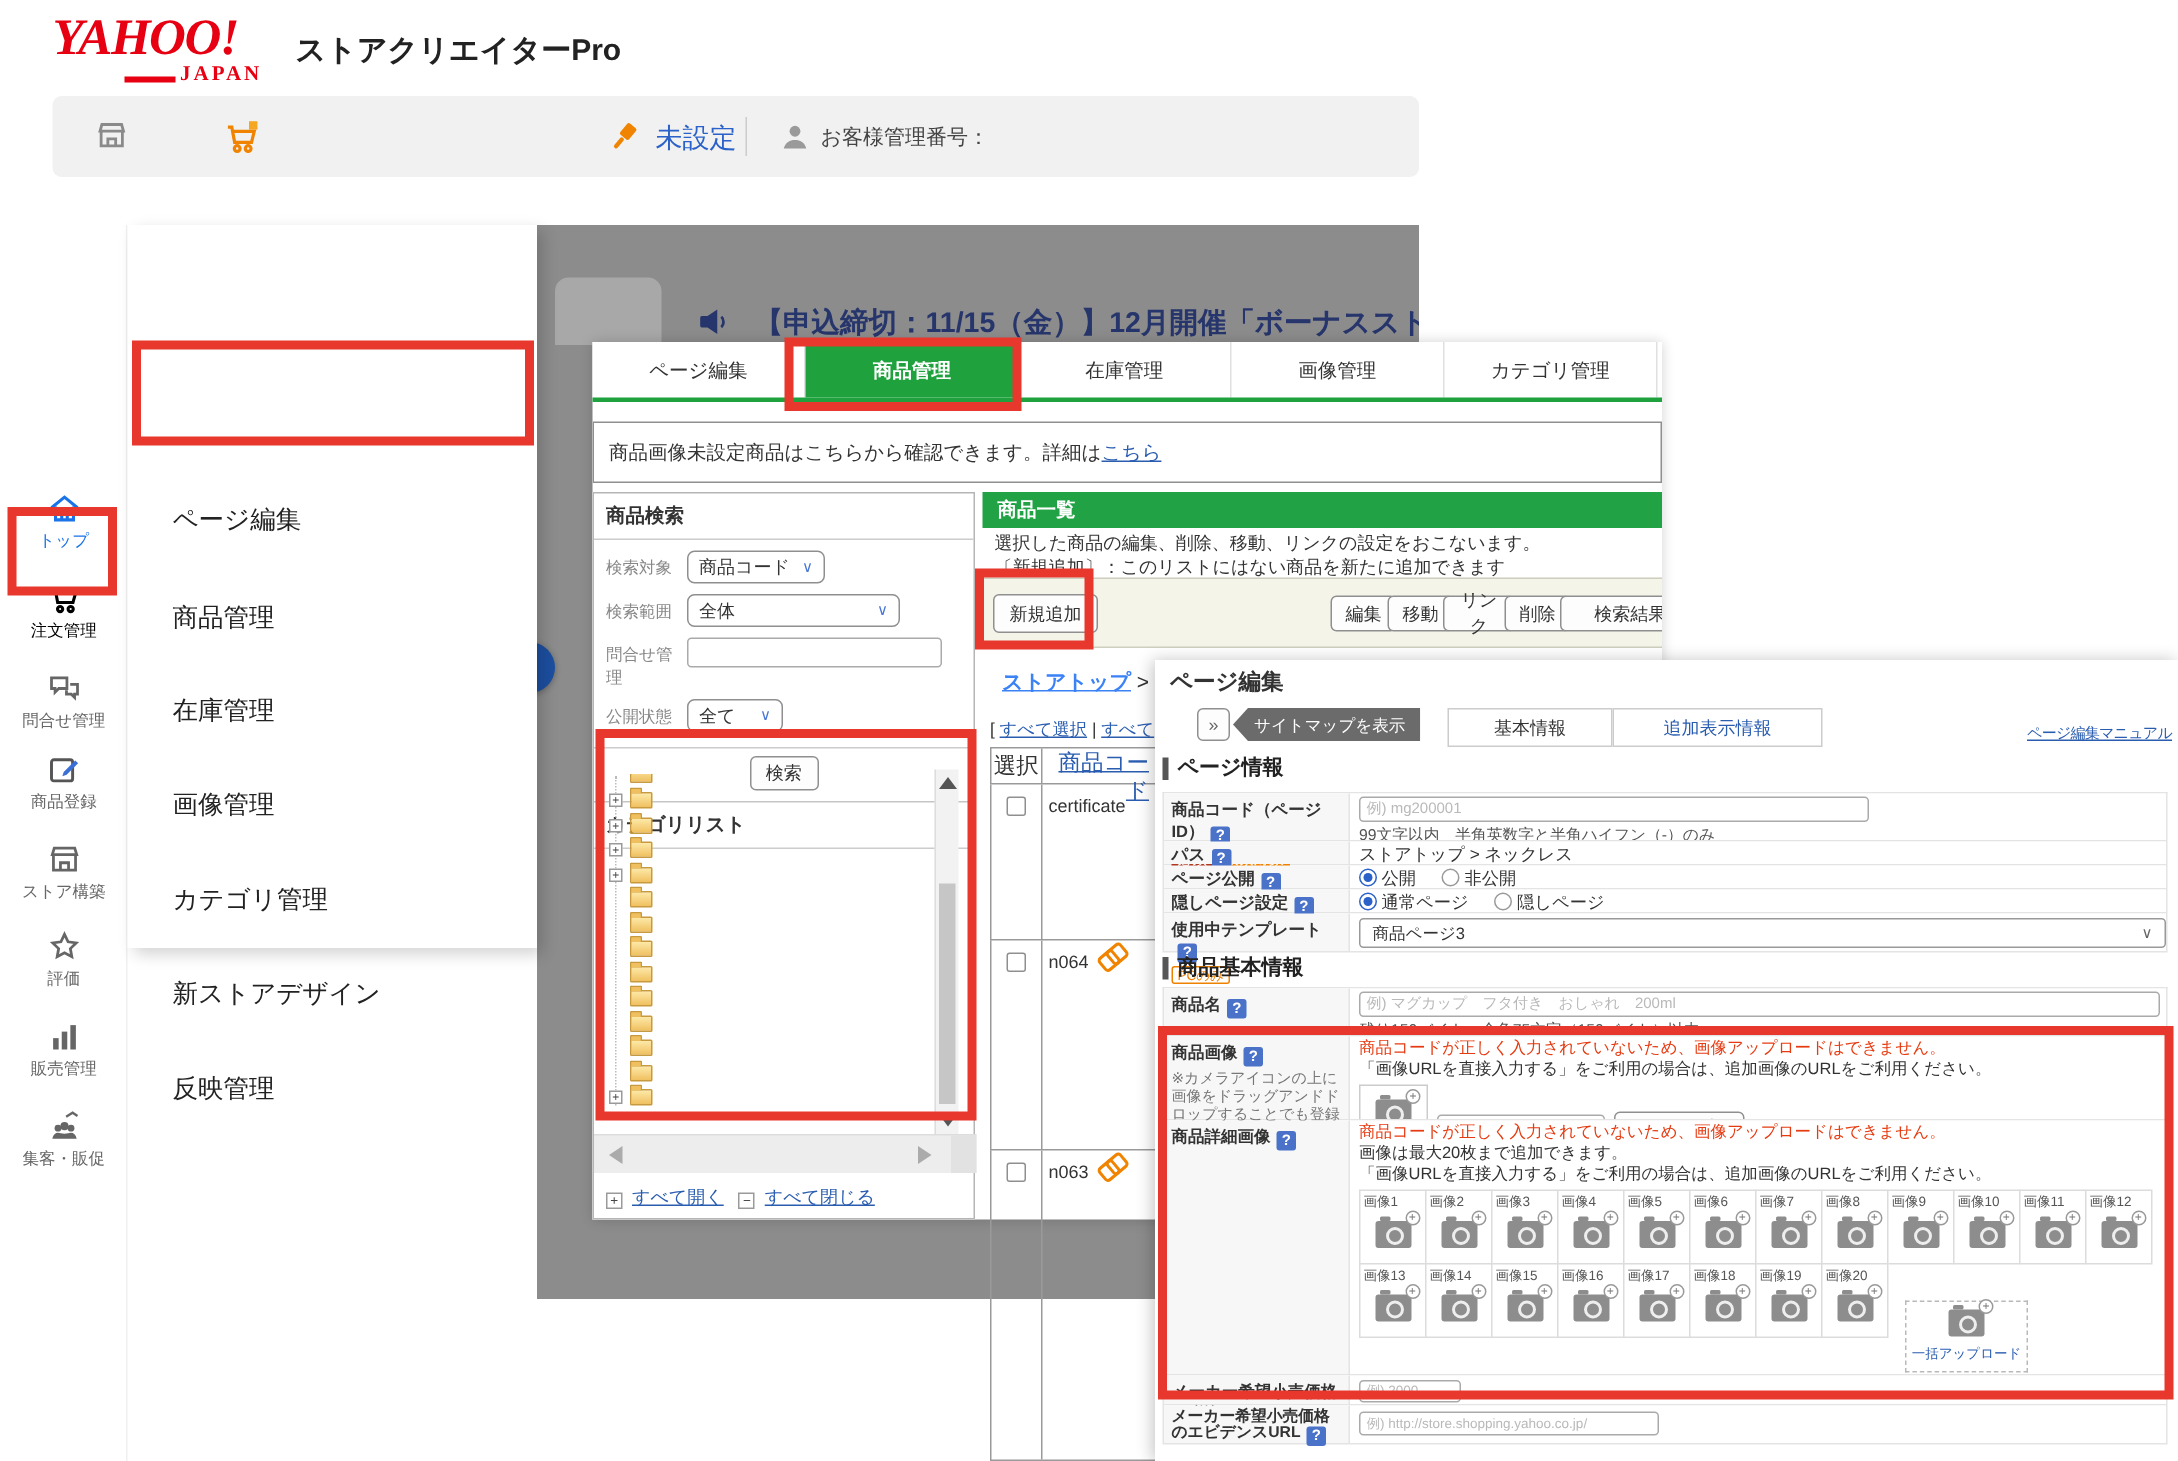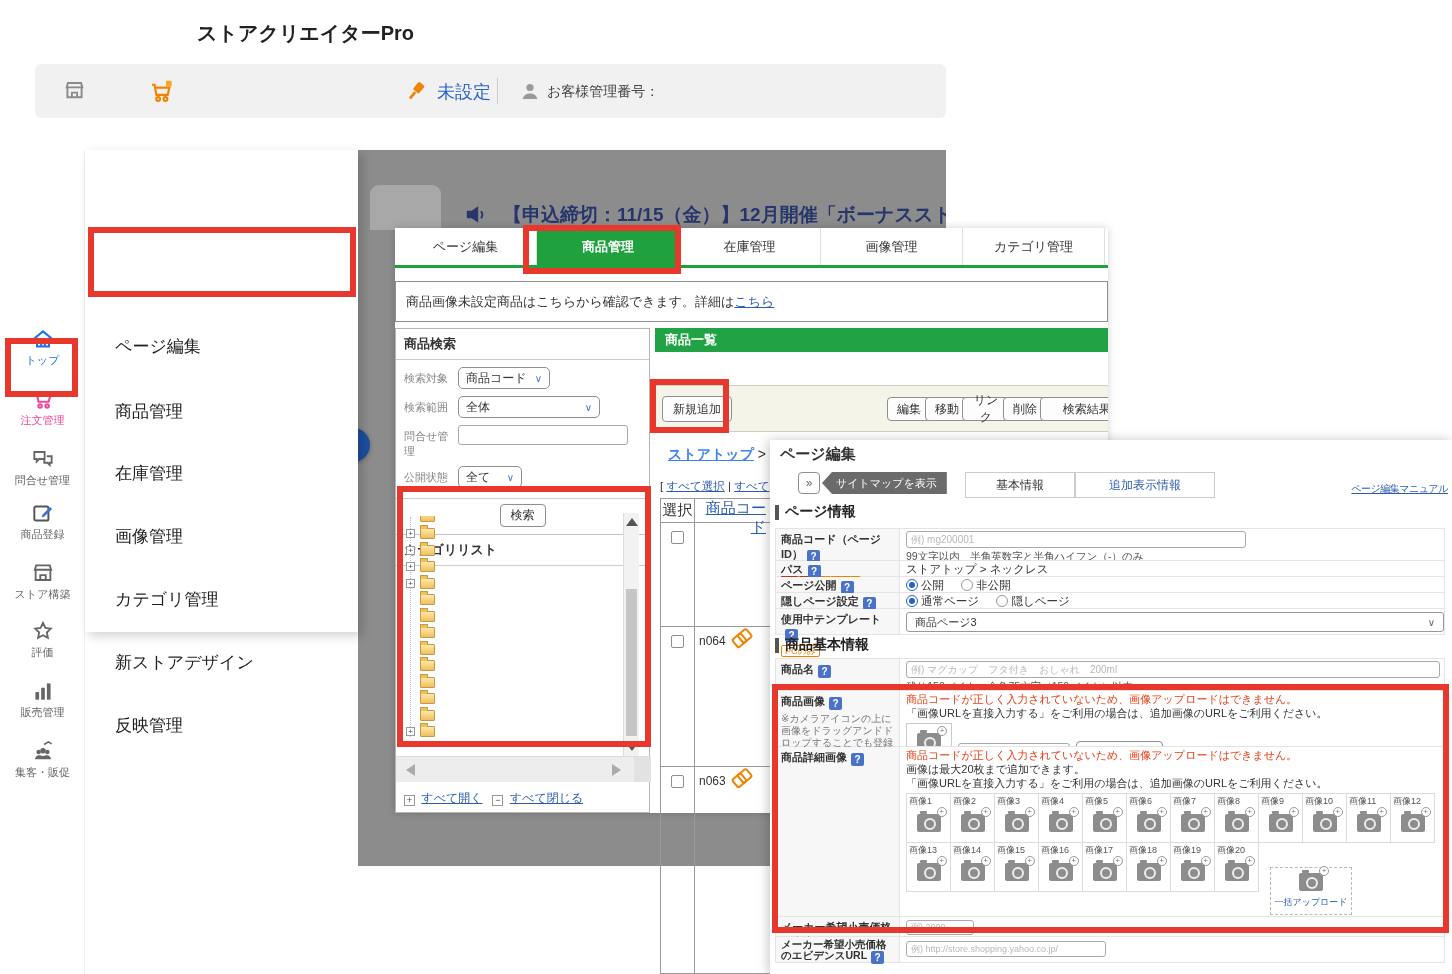--- a/index.html
+++ b/index.html
@@ -19,21 +19,21 @@
   #tb-div{position:absolute;left:462px;top:14px;width:1px;height:26px;background:#ccc}
   #tb-cust{position:absolute;left:512px;top:19px;font-size:14px;color:#444}
 
   
   #sidebar{position:absolute;left:0;top:150px;width:85px;height:824px;background:#fff;border-right:1px solid #f0f0f0}
   .sbitem{position:absolute;left:0;width:85px;text-align:center;color:#666}
   .sbitem .lbl{display:block;font-size:11px;margin-top:1px}
   .sbitem svg{display:block;margin:0 auto}
   .sbitem.active{color:#1a73e8}
   .sbitem.active .pill{position:absolute;left:8px;right:9px;top:-8px;bottom:-6px;background:#e8f1fd;border-radius:10px;z-index:-1}
-  .sbitem.disabled{color:#ec4899}
+  .sbitem.disabled{color:#000000}
 
   
   #menupanel{position:absolute;left:85px;top:150px;width:273px;height:482px;background:#fff;box-shadow:4px 4px 10px rgba(0,0,0,.18)}
   .mitem{position:absolute;left:30px;font-size:17px;color:#222;line-height:24px}
 
   
   #backwin{position:absolute;left:358px;top:150px;width:588px;height:716px;background:#8c8c8c;overflow:hidden}
   #backtab{position:absolute;left:12px;top:35px;width:71px;height:45px;background:#a8a8a8;border-radius:9px 9px 0 0}
   #ann{position:absolute;left:145px;top:52px;white-space:nowrap;font-size:19px;font-weight:bold;color:#26356b}
   #megaphone{position:absolute;left:105px;top:52px}
@@ -150,20 +150,27 @@
   .bulktxt{font-size:9px;color:#2a5db0;margin-top:2px}
 
   
   .redbox{position:absolute;border:6px solid #e8372c;z-index:60;pointer-events:none}
 </style>
 </head>
 <body>
 
 <div id="app">
 
+  <div id="logo">
+    <div class="big">YAHOO!</div>
+    <div class="sub">
+      <span class="bar"></span>
+      <span class="jp">JAPAN</span>
+    </div>
+  </div>
   <div id="apptitle">ストアクリエイターPro</div>
 
   <div id="topbar">
     <svg class="ic" style="left:27px" width="25" height="25" viewBox="0 0 24 24" fill="none" stroke="#8a8a8a" stroke-width="1.8">
         <path d="M4.5 9h15l-1.2-4.2H5.7z"></path>
         <path d="M5.2 9v9.5h13.6V9"></path>
         <path d="M9.5 18.5v-4.5h5v4.5"></path>
       </svg>
     <svg class="ic" style="left:113px" width="27" height="27" viewBox="0 0 24 24" fill="none" stroke="#f08300" stroke-width="1.9">
         <rect x="16" y="2.5" width="5" height="5" fill="#f5a623" stroke="none"></rect>
@@ -388,20 +395,24 @@
       <div id="catlinks">
         <span class="pmbox">+</span>
         <span class="bluelink">すべて開く</span>
         &nbsp;
         <span class="pmbox">−</span>
         <span class="bluelink">すべて閉じる</span>
       </div>
     </div>
 
     <div id="plhead">商品一覧</div>
+    <div id="pldesc">
+      <div>選択した商品の編集、削除、移動、リンクの設定をおこないます。</div>
+      <div>〔新規追加〕：このリストにはない商品を新たに追加できます</div>
+    </div>
     <div id="pltoolbar">
       <button class="btn" id="addbtn">新規追加</button>
       <div>
           <button class="btn abtn" style="left: 232px; width: 44px;">編集</button>
           <button class="btn abtn" style="left: 270px; width: 44px;">移動</button>
           <button class="btn abtn" style="left: 307px; width: 48px;">リンク</button>
           <button class="btn abtn" style="left: 348px; width: 44px;">削除</button>
           <button class="btn abtn" style="left: 385px; width: 130px;">検索結果を商品</button>
         </div>
     </div>
@@ -420,20 +431,21 @@
     </div>
     <div id="pthead">
       <div class="pc1">選択</div>
       <div class="pc2"><span class="bluelink">商品コード</span></div>
     </div>
     <div>
         <div class="prow" style="height: 104px;">
           <div class="pc1">
             <span class="cb"></span>
           </div>
+          <div class="pc2"><span>certificate</span></div>
         </div>
         <div class="prow" style="height: 140px;">
           <div class="pc1">
             <span class="cb"></span>
           </div>
           <div class="pc2"><span>n064</span><span class="lnk"></span></div>
         </div>
         <div class="prow" style="height: 207px;">
           <div class="pc1">
             <span class="cb"></span>

